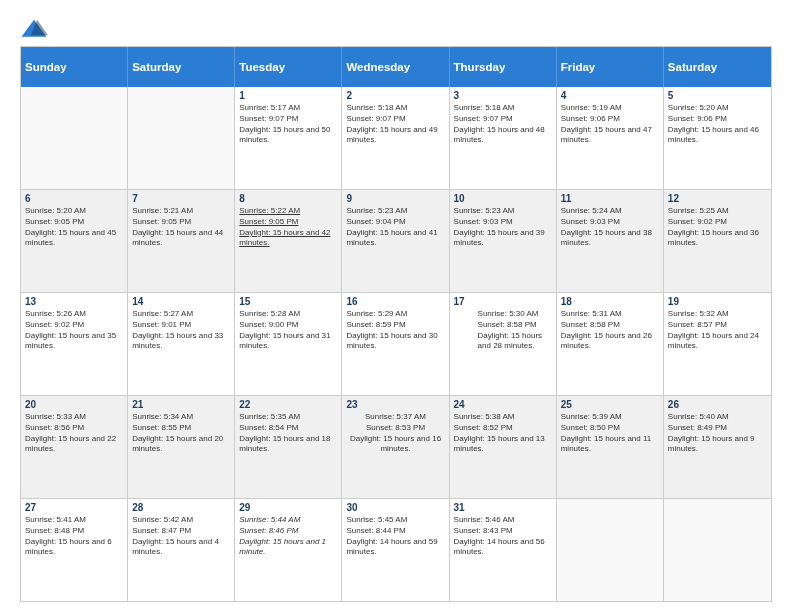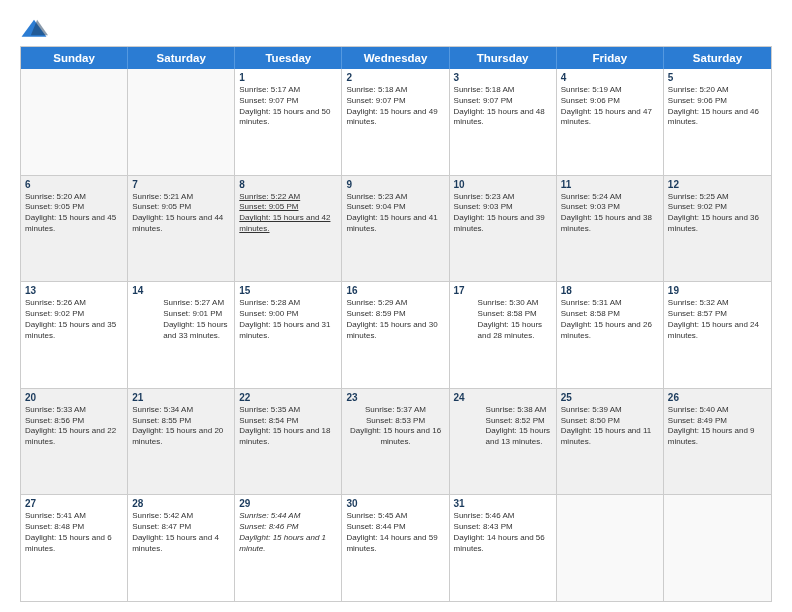--- a/index.html
+++ b/index.html
@@ -53,22 +53,22 @@
     }
     .cal-header {
       display: grid;
       grid-template-columns: repeat(7, 1fr);
       background: #2b7cd3;
     }
     .cal-header-cell {
       color: #fff;
       font-size: 11.5px;
       font-weight: bold;
-      padding: 5px 4px;
-      text-align: center;
+      padding: 14px 4px;
+      text-align: left;
       border-right: 1px solid #5599e0;
     }
     .cal-header-cell:last-child { border-right: none; }
     .cal-body {
       flex: 1;
       display: flex;
       flex-direction: column;
     }
     .cal-row {
       display: grid;
@@ -215,21 +215,21 @@
         </div>
         <div class="cal-row">
           <div class="cal-cell">
             <div class="day-num">13</div>
             <div class="day-info" style="white-space: pre-line;">Sunrise: 5:26 AM
 Sunset: 9:02 PM
 Daylight: 15 hours and 35 minutes.</div>
           </div>
           <div class="cal-cell">
             <div class="day-num">14</div>
-            <div class="day-info" style="white-space: pre-line; margin-left: 31px;">Sunrise: 5:27 AM
+            <div class="day-info" style="white-space: pre-line;">Sunrise: 5:27 AM
 Sunset: 9:01 PM
 Daylight: 15 hours and 33 minutes.</div>
           </div>
           <div class="cal-cell">
             <div class="day-num">15</div>
             <div class="day-info" style="white-space: pre-line;">Sunrise: 5:28 AM
 Sunset: 9:00 PM
 Daylight: 15 hours and 31 minutes.</div>
           </div>
           <div class="cal-cell">
@@ -277,21 +277,21 @@
 Daylight: 15 hours and 18 minutes.</div>
           </div>
           <div class="cal-cell shaded">
             <div class="day-num">23</div>
             <div class="day-info" style="white-space: pre-line; text-align: center;">Sunrise: 5:37 AM
 Sunset: 8:53 PM
 Daylight: 15 hours and 16 minutes.</div>
           </div>
           <div class="cal-cell shaded">
             <div class="day-num">24</div>
-            <div class="day-info" style="white-space: pre-line; margin-left: 32px;">Sunrise: 5:38 AM
+            <div class="day-info" style="white-space: pre-line;">Sunrise: 5:38 AM
 Sunset: 8:52 PM
 Daylight: 15 hours and 13 minutes.</div>
           </div>
           <div class="cal-cell shaded">
             <div class="day-num">25</div>
             <div class="day-info" style="white-space: pre-line;">Sunrise: 5:39 AM
 Sunset: 8:50 PM
 Daylight: 15 hours and 11 minutes.</div>
           </div>
           <div class="cal-cell shaded">

